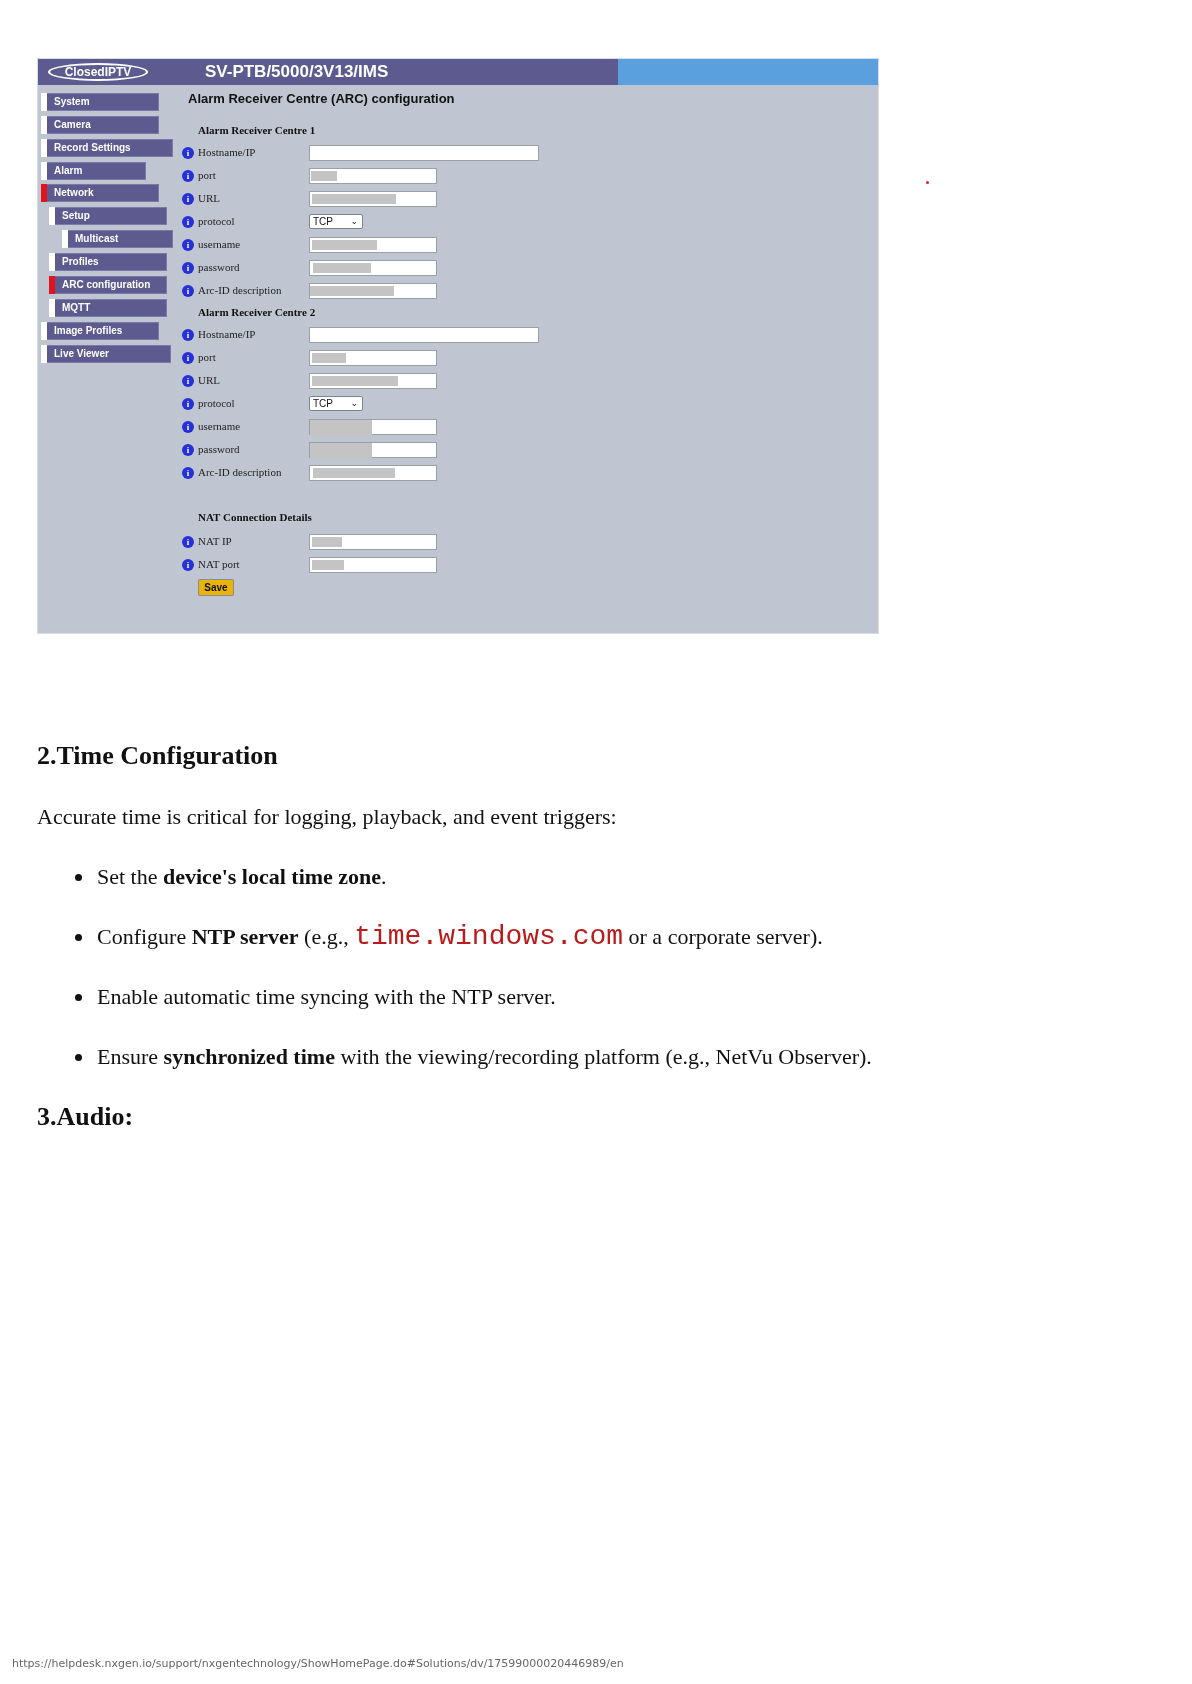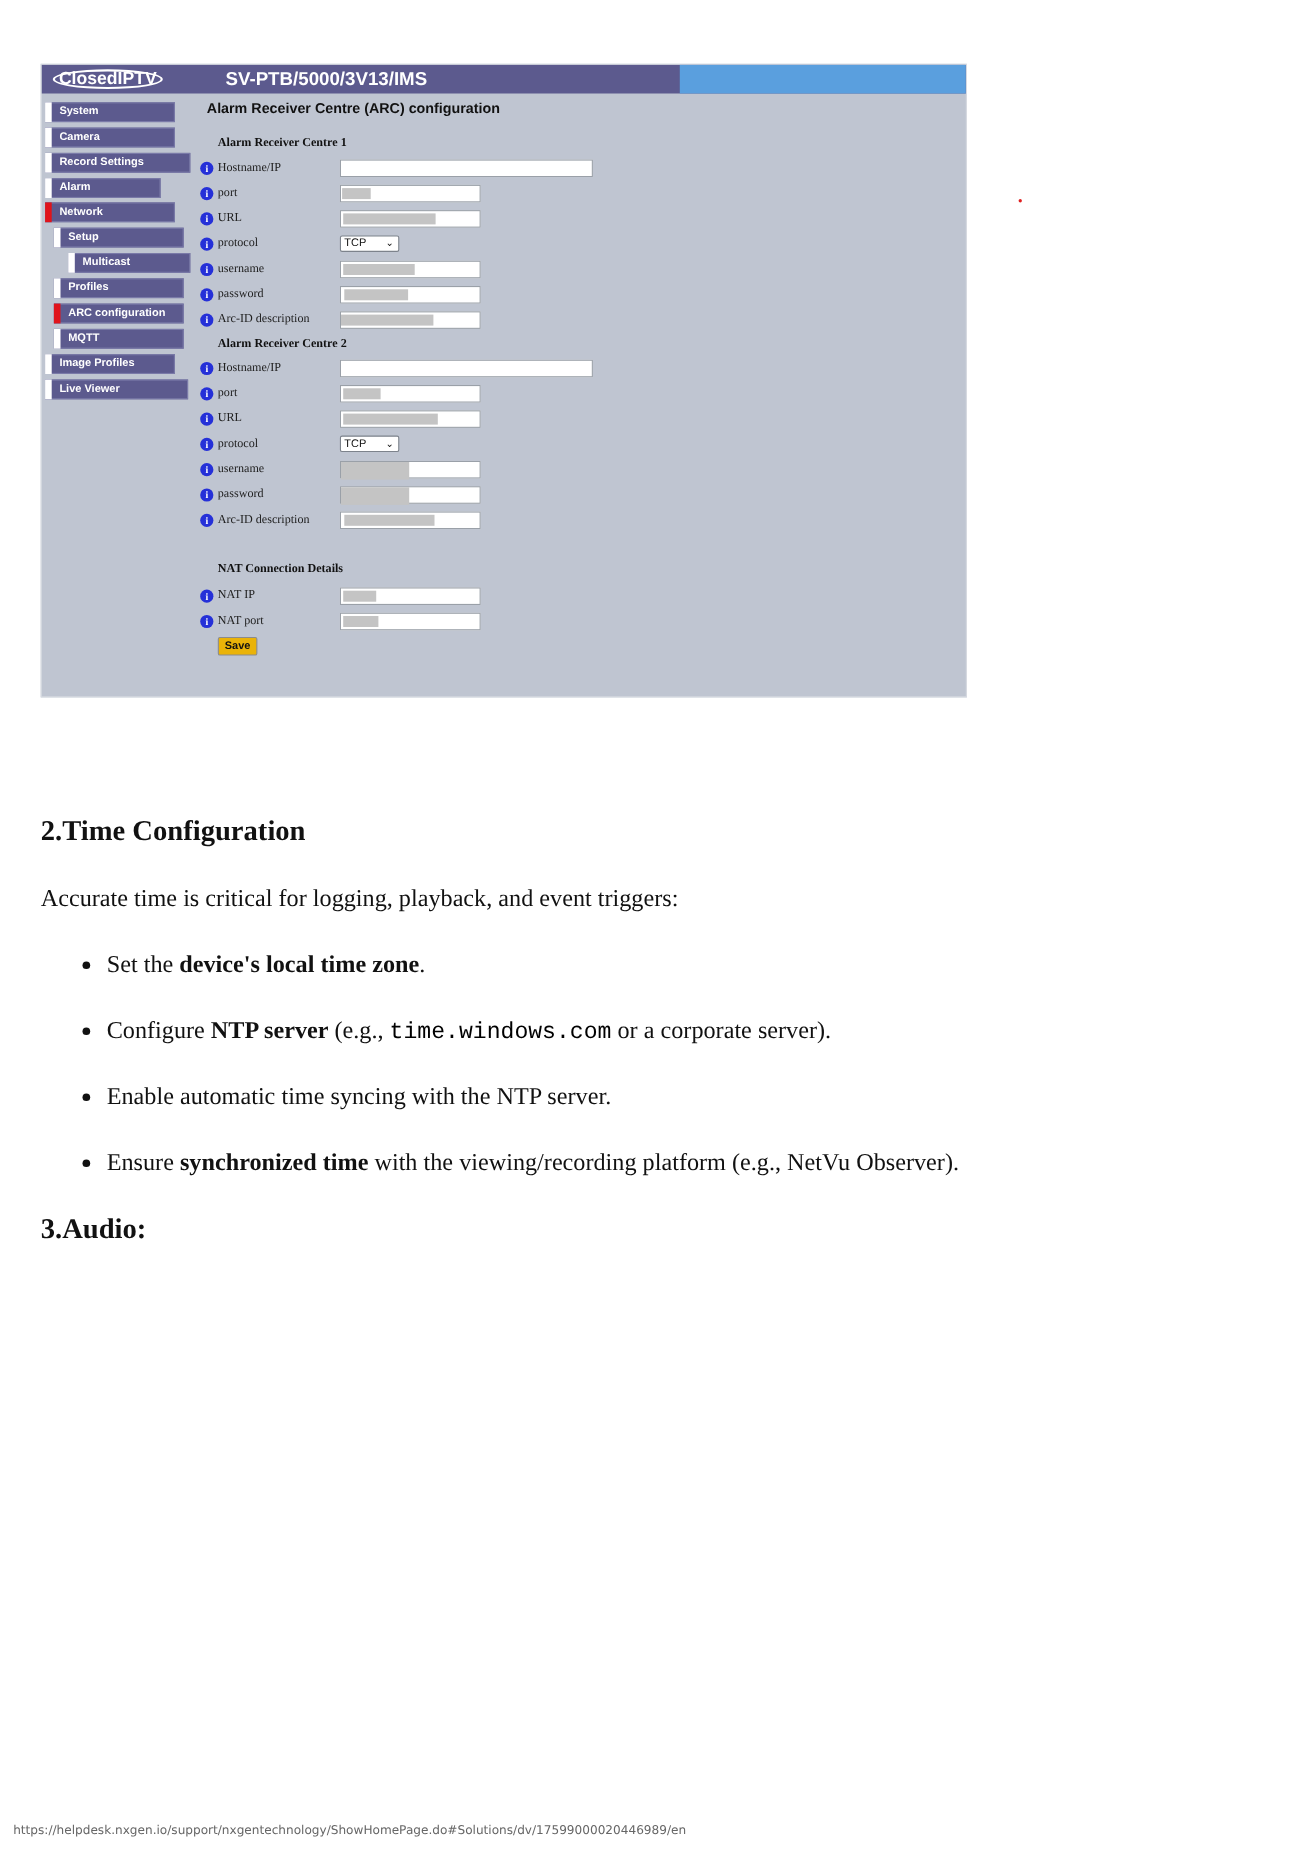--- a/index.html
+++ b/index.html
@@ -4,21 +4,21 @@
 <style>
   * { box-sizing: border-box; margin: 0; padding: 0; }
   html, body { width: 1192px; height: 1684px; background: #ffffff; overflow: hidden; }
   body { position: relative; font-family: "Liberation Serif", serif; color: #111; }
 
   
   .shot { position: absolute; left: 37px; top: 58px; width: 842px; height: 576px; background: #bfc5d1; border: 1px solid #d7dbe2; }
   .shot-header { position: absolute; left: 0; top: 0; width: 840px; height: 26px; background: #5c5a8e; }
   .shot-header-right { position: absolute; left: 580px; top: 0; width: 260px; height: 26px; background: #5a9fde; }
   .logo { position: absolute; left: 10px; top: 4px; width: 100px; height: 18px; border: 2px solid #fff; border-radius: 50%; color: #fff;
-          font-family: "Liberation Sans", sans-serif; font-weight: bold; font-size: 16px; line-height: 14px; text-align: center; }
+          font-family: "Liberation Sans", sans-serif; font-weight: bold; font-size: 12px; line-height: 14px; text-align: center; }
   .logo b { font-weight: 900; }
   .device-title { position: absolute; left: 167px; top: 3px; color: #fff; font-family: "Liberation Sans", sans-serif; font-weight: bold; font-size: 17px; }
 
   .nav { position: absolute; left: 0; top: 34px; }
   .nav-item { position: absolute; height: 18px; background: #5c5a8e; border: 1px solid #7a7aa8; color: #fff;
               font-family: "Liberation Sans", sans-serif; font-weight: bold; font-size: 10px; line-height: 16px; padding-left: 12px; }
   .nav-item::before { content: ""; position: absolute; left: -1px; top: -1px; width: 6px; height: 18px; background: #fff; }
   .nav-item.active::before { background: #e0141b; }
 
   .page-heading { position: absolute; left: 150px; top: 32px; font-family: "Liberation Sans", sans-serif; font-weight: bold; font-size: 13px; color: #111; }
@@ -36,21 +36,21 @@
               font-family: "Liberation Sans", sans-serif; font-weight: bold; font-size: 10px; line-height: 15px; text-align: center; color: #111; }
 
   .red-dot { position: absolute; left: 926px; top: 181px; width: 3px; height: 3px; background: #e02020; border-radius: 50%; }
 
   
   .h-time { position: absolute; left: 37px; top: 741px; font-size: 26px; font-weight: bold; }
   .intro { position: absolute; left: 37px; top: 804px; font-size: 22px; }
   .bullets { position: absolute; left: 97px; top: 864px; list-style: none; font-size: 22px; }
   .bullets li { position: relative; height: 60px; line-height: 26px; }
   .bullets li::before { content: ""; position: absolute; left: -22px; top: 10px; width: 7px; height: 7px; border-radius: 50%; background: #111; }
-  .mono { font-family: "Liberation Mono", monospace; font-size: 21px; color: #000000; }
+  .mono { font-family: "Liberation Mono", monospace; font-size: 28px; color: #b91c1c; }
   .h-audio { position: absolute; left: 37px; top: 1102px; font-size: 26px; font-weight: bold; }
   .footer-url { position: absolute; left: 12px; top: 1657px; font-family: "DejaVu Sans", sans-serif; font-size: 11px; color: #666; }
 </style>
 </head>
 <body>
 
 <div class="shot">
   <div class="shot-header">
     <div class="logo"><span>Closed</span><b>IPTV</b></div>
     <div class="device-title">SV-PTB/5000/3V13/IMS</div>

